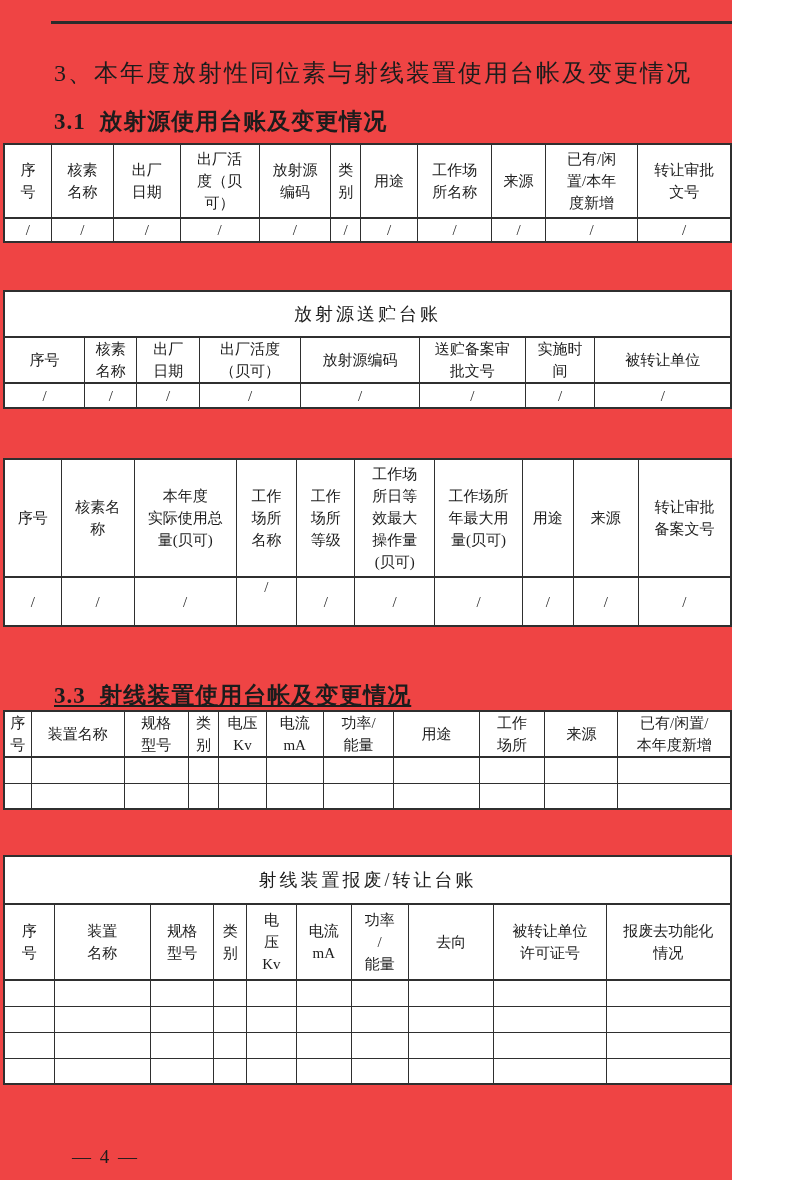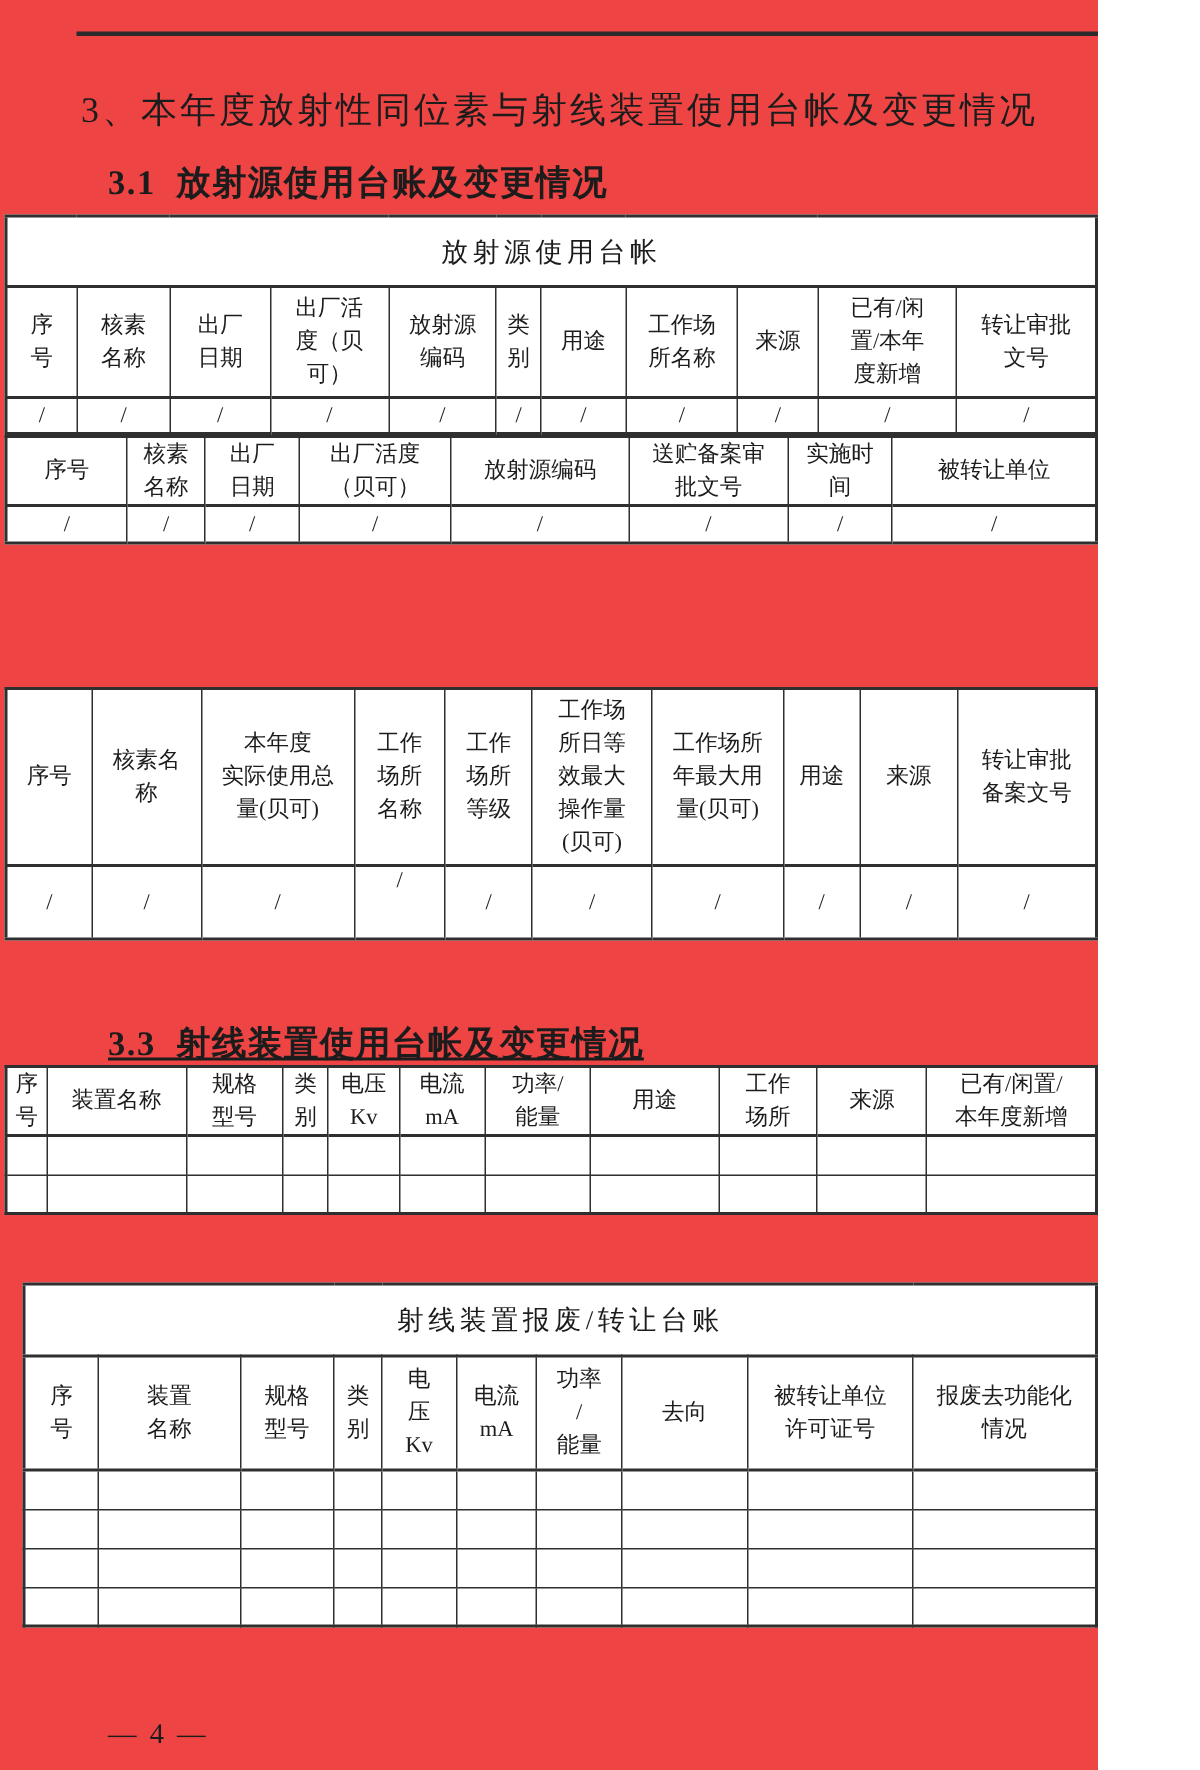--- a/index.html
+++ b/index.html
@@ -6,35 +6,35 @@
   .page{
     position:relative;width:732px;height:1180px;background:#ef4444;overflow:hidden;
     font-family:"Liberation Serif","DejaVu Serif",serif;color:#1c1c1c;
   }
   .toprule{position:absolute;left:51px;top:21px;width:691px;height:3px;background:#2b2b2b;}
   .h1{
     position:absolute;left:54px;top:57px;margin:0;
     font-size:24px;font-weight:normal;letter-spacing:2px;white-space:pre;
   }
   .h2{
-    position:absolute;left:72px;margin:0;
+    position:absolute;left:54px;margin:0;
     font-size:23px;font-weight:bold;letter-spacing:1px;white-space:pre;
   }
   .h2.s31{top:106px;}
   .h2.s32{top:429px;}
   .h2.s33{top:680px;text-decoration:underline;}
   table.tbl{
     position:absolute;left:3px;border-collapse:collapse;table-layout:fixed;
     background:#ffffff;border:2px solid #2f2f2f;
   }
   table.t1 {top:143px;}
   table.t1b{top:290px;}
   table.t2 {top:458px;}
   table.t3a{top:710px;}
-  table.t3b{top:855px;margin-left:12px;}
+  table.t3b{top:855px;}
   .tbl td{
     border:1px solid #2f2f2f;padding:0 2px;text-align:center;vertical-align:middle;
     font-size:15px;line-height:22px;white-space:pre-line;word-break:break-all;
   }
   .title-row td{
     border-top-width:2px;border-bottom-width:2px;
     font-size:18px;letter-spacing:3px;white-space:nowrap;
   }
   .head-row td{border-bottom-width:2px;}
   .data-row td{border-bottom-width:2px;}
@@ -60,23 +60,20 @@
         <col style="width:85px">
       <col style="width:79px">
         <col style="width:31px">
         <col style="width:62px">
         <col style="width:82px">
       <col style="width:58px">
         <col style="width:102px">
         <col style="width:103px">
     </colgroup>
     <tbody>
-        <tr class="title-row" style="height:47px">
-      <td colspan="11">放射源使用台帐</td>
-    </tr>
     <tr class="head-row" style="height:74px">
       <td>序
 号</td>
       <td>核素
 名称</td>
       <td>出厂
 日期</td>
       <td>出厂活
 度（贝
 可）</td>
@@ -115,20 +112,23 @@
       <col style="width:88px">
         <col style="width:56px">
         <col style="width:68px">
         <col style="width:109px">
       <col style="width:131px">
         <col style="width:116px">
         <col style="width:76px">
         <col style="width:150px">
     </colgroup>
     <tbody>
+        <tr class="title-row" style="height:46px">
+      <td colspan="8">放射源送贮台账</td>
+    </tr>
     <tr class="head-row" style="height:45px">
       <td>序号</td>
       <td>核素
 名称</td>
       <td>出厂
 日期</td>
       <td>出厂活度
 （贝可）</td>
       <td>放射源编码</td>
       <td>送贮备案审

